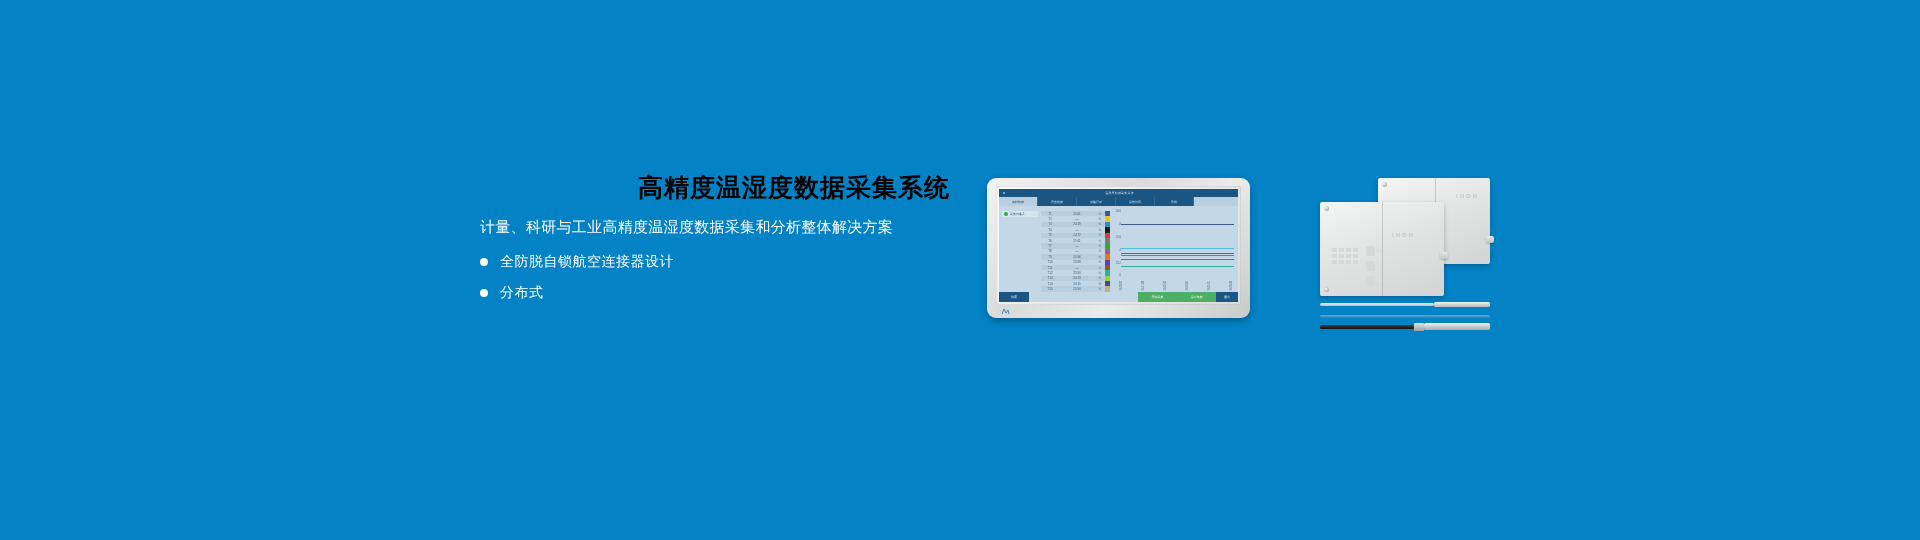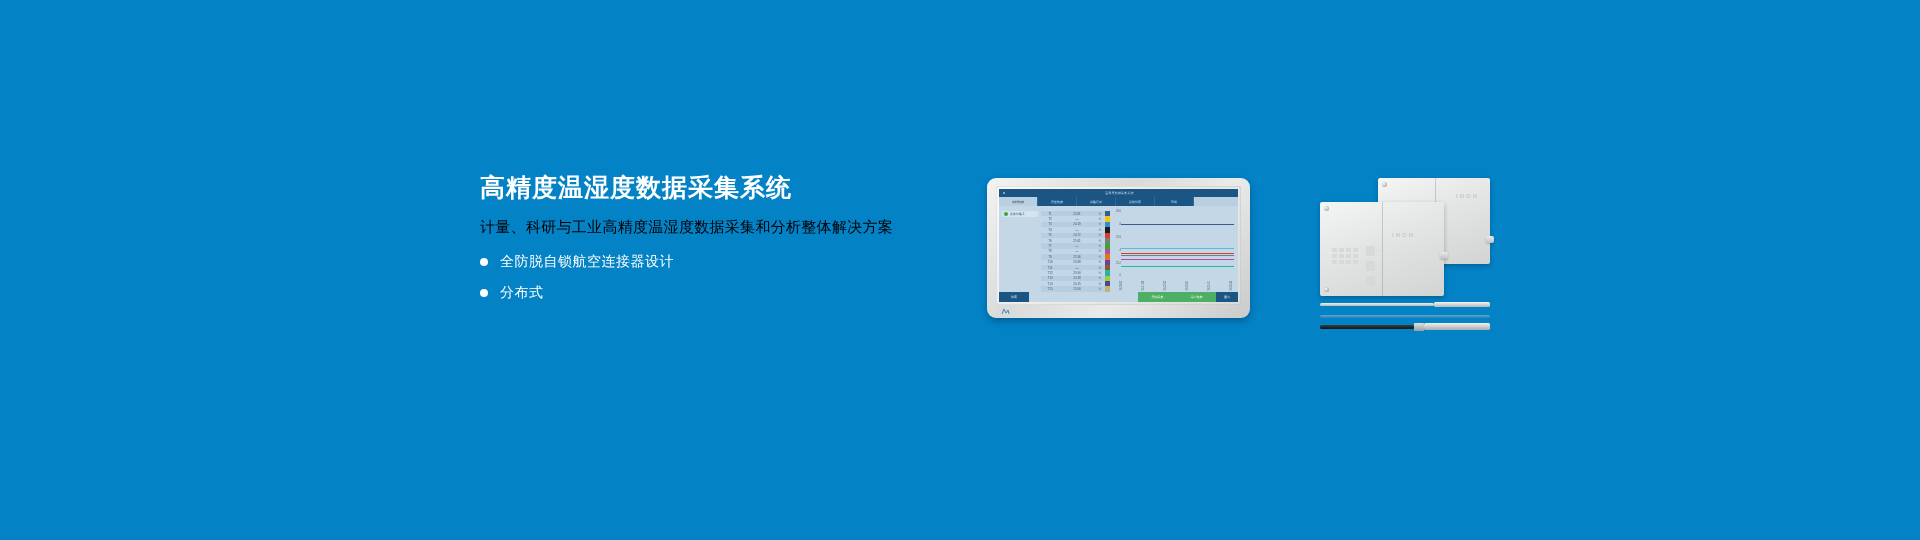--- a/index.html
+++ b/index.html
@@ -7,25 +7,25 @@
     width:1920px;height:540px;overflow:hidden;
     background:#0382c6;
     font-family:"Liberation Sans","DejaVu Sans",sans-serif;
     -webkit-font-smoothing:antialiased;
   }
   .banner{position:relative;width:1920px;height:540px;background:#0382c6;}
 
   
   .copy{position:absolute;left:480px;top:172px;width:470px;}
   .headline{
-    font-size:25px;font-weight:bold;color:#ffffff;letter-spacing:1px;
-    line-height:1.2;margin:0 0 14px 0;white-space:nowrap;
+    font-size:25px;font-weight:bold;color:#000000;letter-spacing:1px;
+    line-height:1.2;margin:0 0 14px 0;white-space:nowrap;text-align:right;
   }
   .subhead{
-    font-size:15px;color:#000000;line-height:1.4;margin:0 0 16px 0;
+    font-size:15px;color:#ffffff;line-height:1.4;margin:0 0 16px 0;
     letter-spacing:.3px;white-space:nowrap;font-weight:normal;
   }
   .feature-list{list-style:none;margin:0;padding:0;}
   .feature-item{
     display:flex;align-items:center;margin-bottom:13px;
     font-size:14px;color:#ffffff;letter-spacing:.5px;
   }
   .feature-dot{
     width:8px;height:8px;border-radius:50%;background:#ffffff;
     margin-right:12px;flex:0 0 8px;

